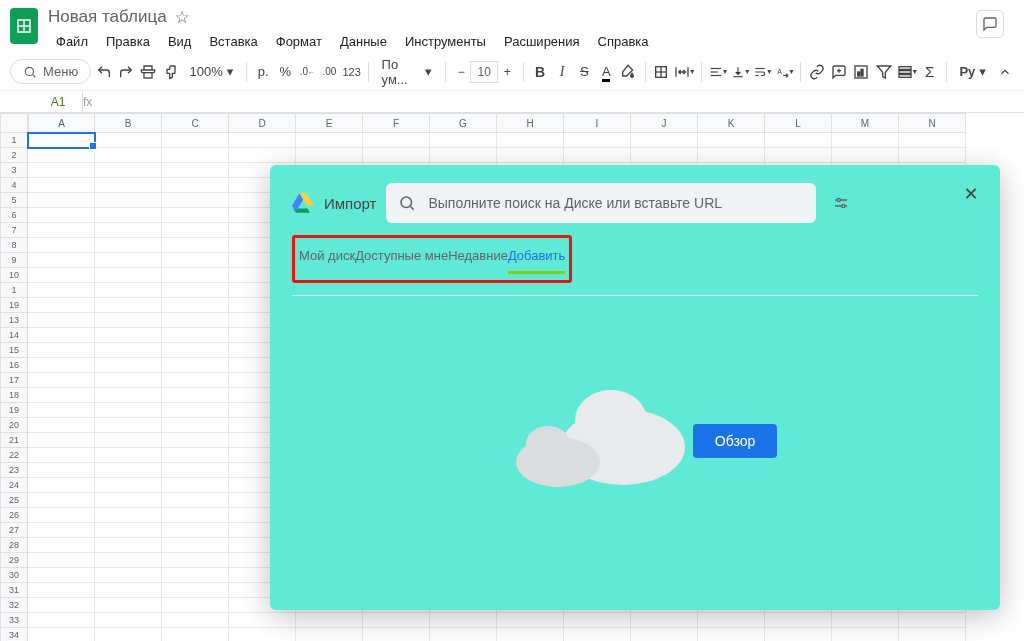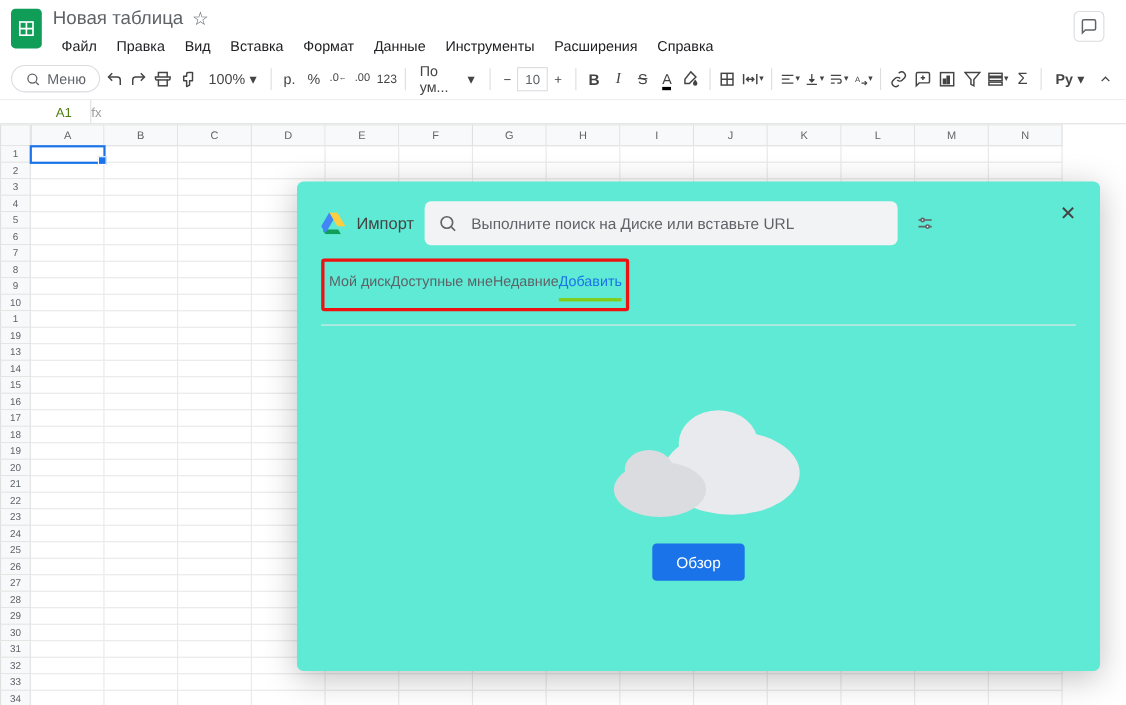--- a/index.html
+++ b/index.html
@@ -48,21 +48,21 @@
   .dlg-head{display:flex;align-items:center;gap:10px;}
   .drive-ico{width:22px;height:20px;}
   .dlg-title{font-size:15px;color:#444;}
   .close-x{position:absolute;right:16px;top:16px;width:26px;height:26px;display:flex;align-items:center;justify-content:center;cursor:pointer;color:#444;font-size:18px;}
   .search-pill{flex:1;max-width:430px;height:40px;background:#f1f3f4;border-radius:6px;display:flex;align-items:center;padding:0 12px;color:#5f6368;gap:12px;}
   .tune{width:30px;height:30px;display:flex;align-items:center;justify-content:center;color:#5f6368;}
   .tabs-box{border:3px solid #e11; border-radius:3px; padding:10px 4px 6px; margin-top:12px; display:inline-flex; }
   .tab{font-size:13px;color:#5f6368;padding-bottom:8px;cursor:pointer;}
   .tab.active{color:#1a73e8;border-bottom:3px solid #84cc16;font-weight:400;}
   .hr{height:1px;background:#e8e8e8;margin-top:12px;}
-  .drop-area{display:flex;flex-direction:column;align-items:center;justify-content:center;height:290px;}
+  .drop-area{display:flex;align-items:center;justify-content:center;height:290px;}
   .cloud{width:200px;height:115px;position:relative;margin-bottom:24px;}
   .browse-btn{background:#1a73e8;color:#fff;border:none;border-radius:4px;padding:9px 22px;font-size:14px;cursor:pointer;}
   .drag-txt{margin-top:16px;font-size:15px;color:#5f6368;}
 
   svg { display:block; }
 </style>
 </head>
 <body>
 
 <div class="header">

